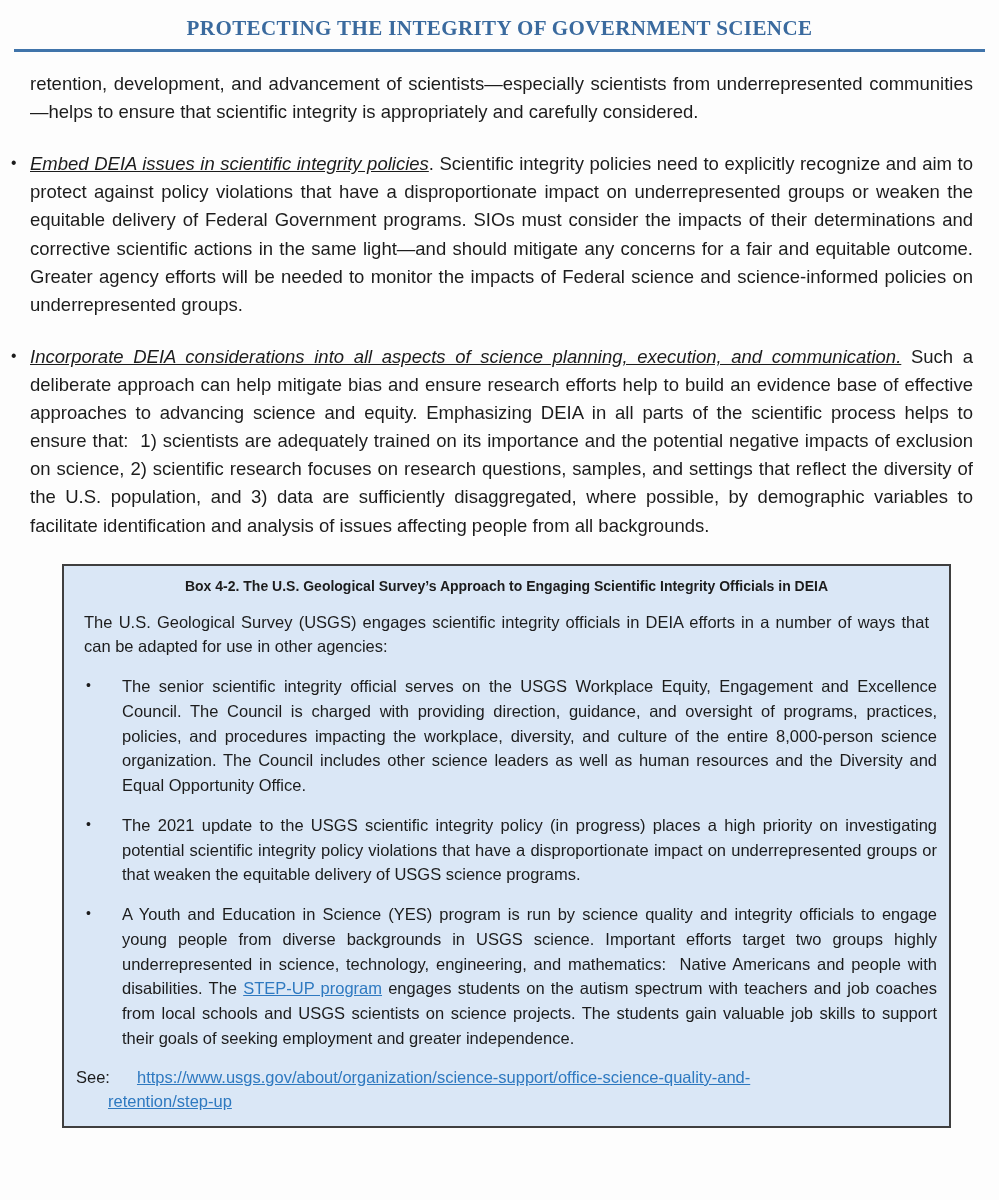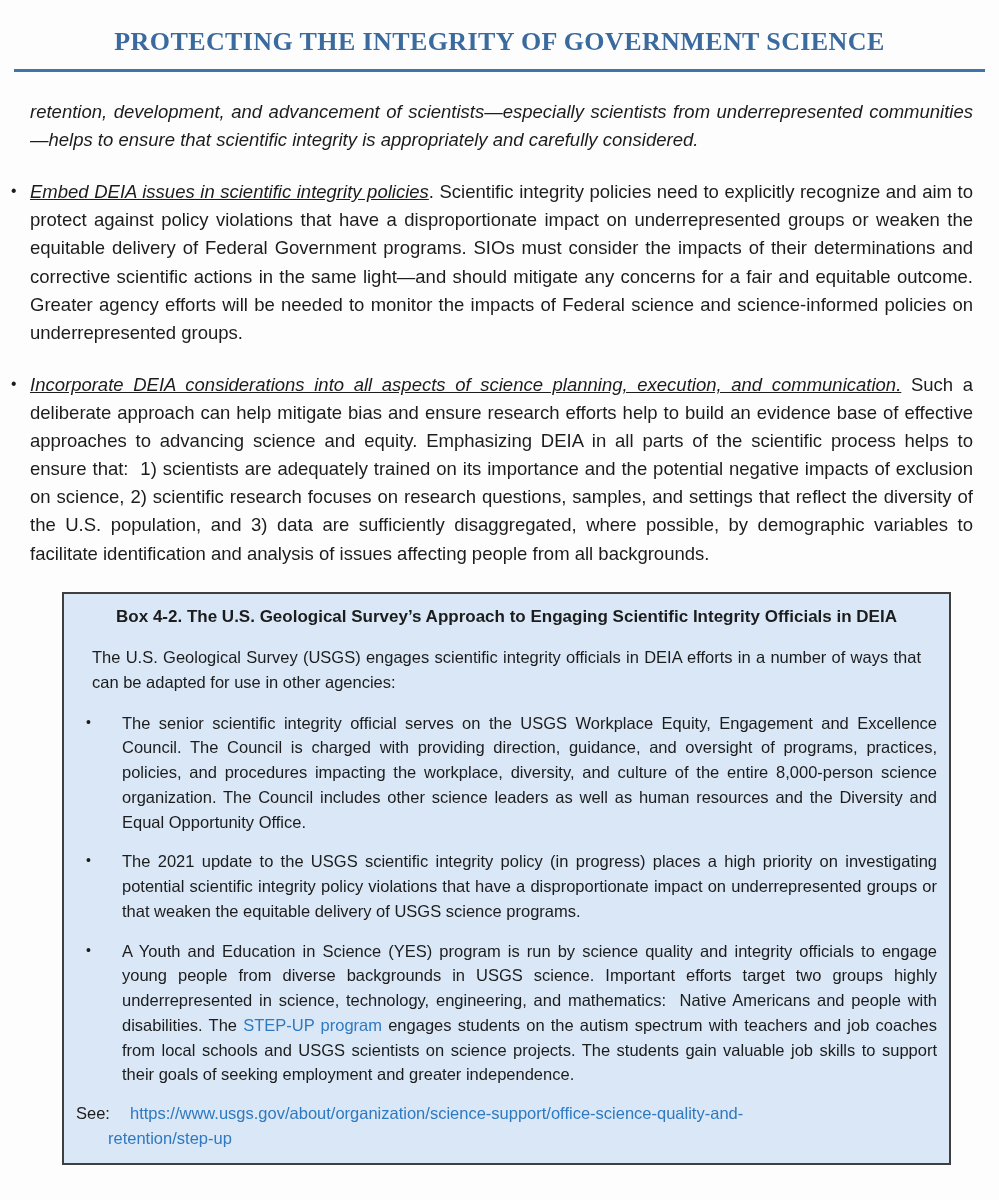--- a/index.html
+++ b/index.html
@@ -17,40 +17,40 @@
     background:#fdfdfd;
     font-family:"Liberation Sans", sans-serif;
     color:var(--text-color);
     overflow:hidden;
   }
   .page{width:999px;height:1200px;overflow:hidden;}
 
   .page-header{padding-top:15px;}
   .page-title{
     font-family:"Liberation Serif", serif;
-    font-size:26px;
+    font-size:21px;
     font-weight:600;
     letter-spacing:.4px;
     color:var(--header-blue);
     text-align:center;
-    margin:12px;
+    margin:1px;
   }
   .header-rule{
     height:0;
     border-bottom:3px solid var(--rule-blue);
     margin:8px 14px 0 14px;
   }
 
   .content{
     margin:0 26px 0 30px;
     font-size:18.5px;
     line-height:1.52;
     text-align:justify;
   }
-  .body-paragraph{margin:26px 0 0 0;font-style:italic;}
+  .body-paragraph{margin:18px 0 0 0;}
 
   .bullet-item{
     position:relative;
     margin:24px 0 0 0;
   }
   .bullet-marker{
     position:absolute;
     left:-19px;
     top:1px;
     font-size:.85em;
@@ -62,41 +62,42 @@
     background:var(--box-bg);
     border:2px solid var(--box-border);
     padding:8px 12px 12px 12px;
     font-size:16.5px;
     line-height:1.5;
     text-align:justify;
   }
   .box-title{
     text-align:center;
     font-weight:700;
-    font-size:17px;
+    font-size:14px;
     margin:2px 0 13px 0;
   }
-  .box-intro{margin:16px;}
+  .box-intro{margin:8px;}
   .box-bullet{
     position:relative;
     margin:15px 0 0 46px;
   }
   .box-bullet .bullet-marker{left:-36px;}
 
   a.link{
     color:var(--link-blue);
+    text-decoration:underline;
     cursor:pointer;
   }
   .see-line{
     margin:14px 0 0 0;
     padding-left:32px;
     text-indent:-32px;
     text-align:left;
   }
-  .see-label{margin-right:20px;}
+  .see-label{margin-right:27px;}
 </style>
 </head>
 <body>
 
 <div class="page">
 
   <div class="page-header">
     <h1 class="page-title">PROTECTING THE INTEGRITY OF GOVERNMENT SCIENCE</h1>
     <div class="header-rule"></div>
   </div>

